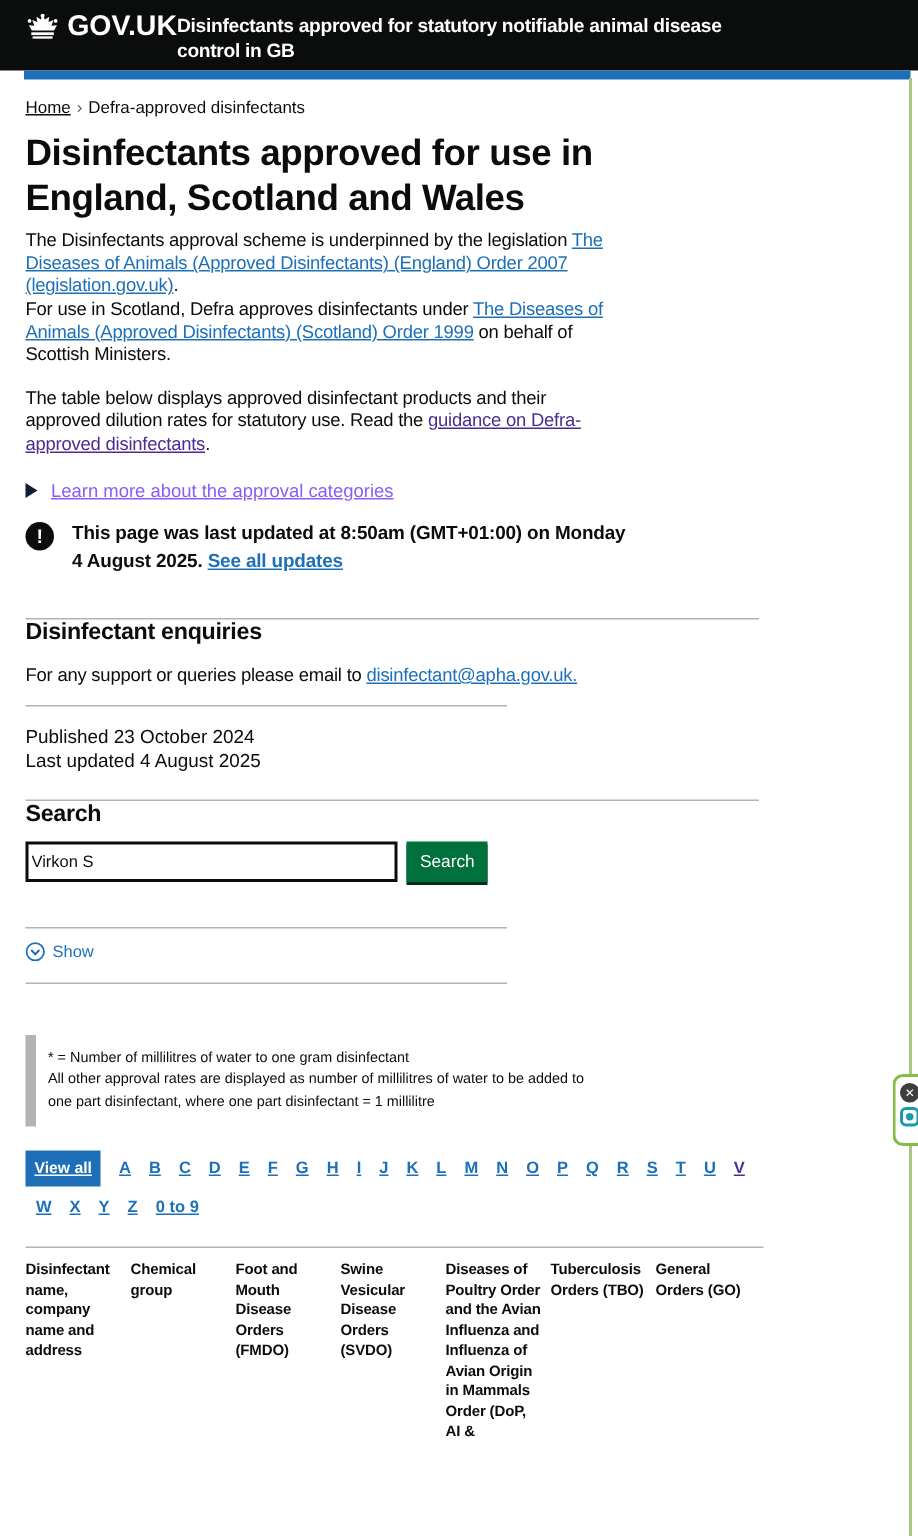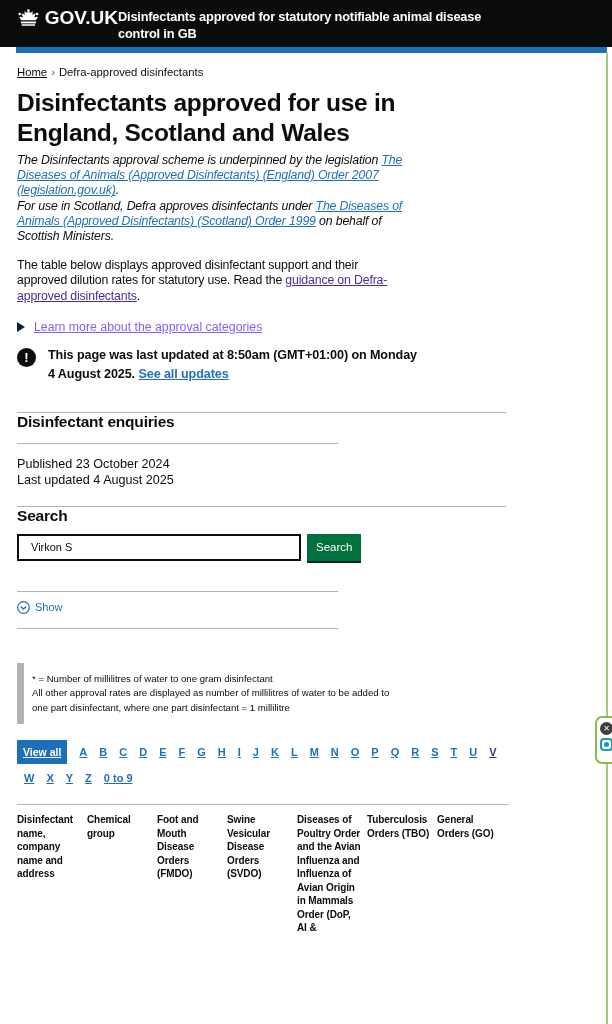--- a/index.html
+++ b/index.html
@@ -32,21 +32,21 @@
   .crumb-sep { color:#505a5f; margin:0 4px; }
 
   h1.page-title { font-size:24.5px; line-height:30px; font-weight:bold; letter-spacing:-0.3px;
     margin:10px 0 0 0; max-width:400px; }
 
   .bodytext { font-size:12.3px; line-height:15.2px; letter-spacing:-0.15px; max-width:391px; }
   .rich-line { margin:0; }
   a.lnk { color:#1d70b8; text-decoration:underline; }
   a.lnk.visited { color:#4c2c92; }
 
-  .legislation { margin-top:5px;font-style:italic; }
+  .legislation { margin-top:5px; }
   .table-intro { margin-top:14px; }
 
   .details-row { margin-top:16px; display:flex; align-items:center; gap:9px; }
   .details-arrow { width:0; height:0; border-top:5px solid transparent; border-bottom:5px solid transparent; border-left:8px solid #0f1f33; }
   .details-link { color:#8b5cf6; text-decoration:underline; font-size:12.3px; }
 
   .notice { margin-top:12px; display:flex; gap:12px; max-width:402px; }
   .notice-icon { flex:0 0 auto; width:19px; height:19px; border-radius:50%; background:#0b0c0c; color:#fff;
     font-weight:bold; font-size:13px; line-height:19px; text-align:center; margin-top:2px; }
   .notice-text { font-weight:bold; font-size:12.6px; line-height:19px; letter-spacing:-0.1px; }
@@ -58,22 +58,22 @@
 
   h2.section-h { font-size:15.5px; font-weight:bold; margin:0; letter-spacing:-0.2px; }
   .mt28 { margin-top:28px; } .mt18 { margin-top:18px; } .mt14 { margin-top:14px; }
   .mt13 { margin-top:13px; } .mt12 { margin-top:12px; }
   .mt30 { margin-top:30px; }
 
   .email-line { margin-top:12px; }
   .meta { margin-top:12px; font-size:12.6px; line-height:16px; }
 
   .search-row { margin-top:9px; display:flex; align-items:stretch; }
-  .search-input { width:284px; height:27px; border:2px solid #0b0c0c; border-radius:0; font-size:11px;
-    padding:0 12px; font-family:inherit; color:#0b0c0c; }
+  .search-input { width:248px; height:27px; border:2px solid #0b0c0c; border-radius:0; font-size:11px;
+    padding:0 2px; font-family:inherit; color:#0b0c0c; }
   .search-btn { margin-left:6px; background:#00703c; color:#fff; border:none; border-radius:0;
     font-size:11.5px; padding:0 9px; height:27px; box-shadow:0 2px 0 #002d18; font-family:inherit; cursor:pointer; }
 
   .show-row { margin-top:9px; display:flex; align-items:center; gap:5px; color:#1d70b8; font-size:11px; cursor:pointer; width:60px; }
 
   .inset { margin-top:34px; border-left:7px solid #b1b4b6; padding:9px 0 9px 8px;
     font-size:9.6px; line-height:14.4px; color:#0b0c0c; }
   .inset div { white-space:nowrap; }
 
   .alphabet { margin-top:16px; width:505px; display:flex; align-items:center; column-gap:12px; font-size:11px; font-weight:bold; }
@@ -125,36 +125,37 @@
   </nav>
 
   <h1 class="page-title">Disinfectants approved for use in England, Scotland and Wales</h1>
 
   <div class="bodytext legislation">
       <div class="rich-line"><span>The Disinfectants approval scheme is underpinned by the legislation </span><a href="#" class="lnk">The Diseases of Animals (Approved Disinfectants) (England) Order 2007 (legislation.gov.uk)</a><span>.</span></div>
       <div class="rich-line"><span>For use in Scotland, Defra approves disinfectants under </span><a href="#" class="lnk">The Diseases of Animals (Approved Disinfectants) (Scotland) Order 1999</a><span> on behalf of Scottish Ministers.</span></div>
     </div>
 
   <div class="bodytext table-intro">
-      <div class="rich-line"><span>The table below displays approved disinfectant support and their approved dilution rates for statutory use. Read the </span><a href="#" class="lnk visited">guidance on Defra-approved disinfectants</a><span>.</span></div>
+      <div class="rich-line"><span>The table below displays approved disinfectant products and their approved dilution rates for statutory use. Read the </span><a href="#" class="lnk visited">guidance on Defra-approved disinfectants</a><span>.</span></div>
     </div>
 
   <div class="details-row">
     <span class="details-arrow"></span>
     <a class="details-link">Learn more about the approval categories</a>
   </div>
 
   <div class="notice">
     <span class="notice-icon">!</span>
     <span class="notice-text"><span>This page was last updated at 8:50am (GMT+01:00) on Monday 4 August 2025. </span><a href="#" class="lnk">See all updates</a></span>
   </div>
 
   <div class="rule wide mt28"></div>
 
   <h2 class="section-h mt12">Disinfectant enquiries</h2>
+  <div class="bodytext email-line"><span>For any support or queries please email to  </span><a href="#" class="lnk">disinfectant@apha.gov.uk.</a></div>
 
   <div class="rule narrow mt12"></div>
 
   <div class="meta">
     <div>Published 23 October 2024</div>
     <div>Last updated 4 August 2025</div>
   </div>
 
   <div class="rule wide mt18"></div>
 

